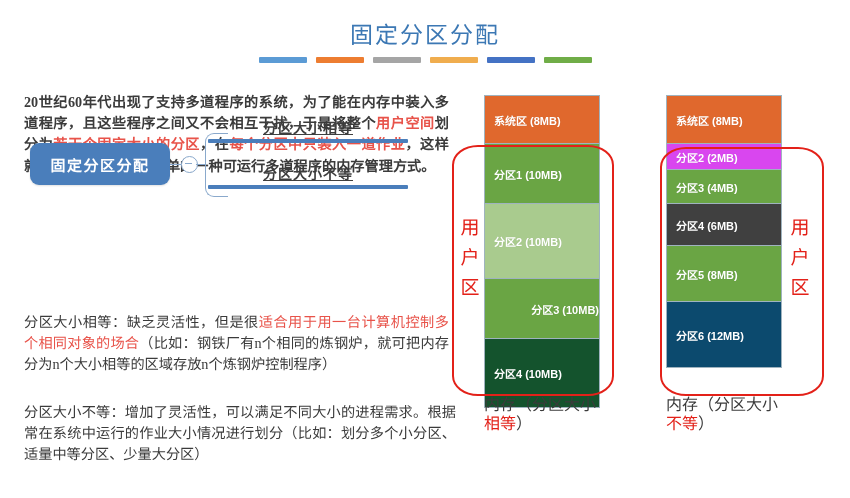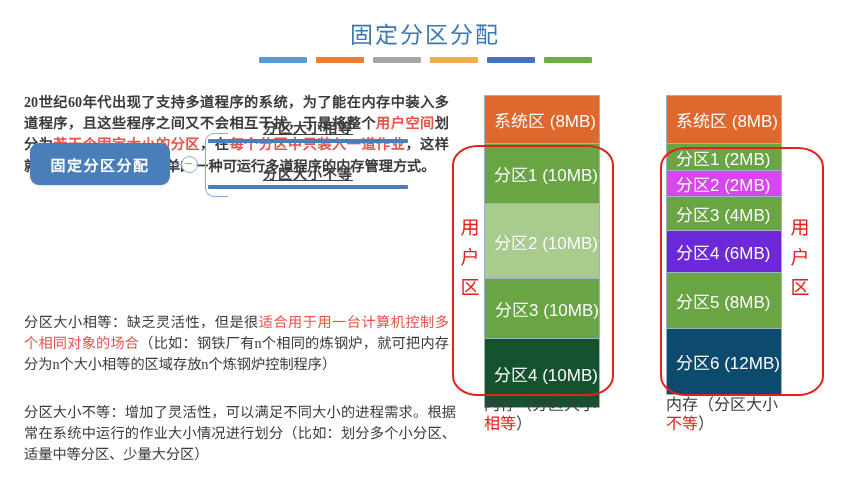--- a/index.html
+++ b/index.html
@@ -177,24 +177,25 @@
     position: relative;
     box-sizing: border-box;
     border-bottom: 1px solid #9fb3bf;
     display: flex;
     align-items: center;
     padding-left: 9px;
   }
   .mem-block:last-child { border-bottom: none; }
   .mem-block .mem-label {
     font-family: "Liberation Sans", "DejaVu Sans", sans-serif;
-    font-size: 17px;
+    font-size: 11px;
     color: #ffffff;
     white-space: nowrap;
     text-shadow: 0 0 1px rgba(0,0,0,0.12);
+    font-weight: bold;
   }
 
   .mem-caption {
     position: absolute;
     top: 300px;
     width: 118px;
     font-family: "Liberation Serif", "DejaVu Serif", serif;
     font-size: 16px;
     line-height: 19px;
     color: #3b3b3b;
@@ -281,30 +282,27 @@
       </div>
     </div>
   <div class="mem-caption" id="mem-cap-1"><span>内存（分区大</span><span>小</span><span class="hl" style="color: rgb(227, 33, 25);">相等</span><span>）</span></div>
 </div>
 
 <div class="mem-wrap" id="mem-wrap-2">
   <div class="mem-column" id="mem-col-2">
       <div class="mem-block" style="background: rgb(224, 104, 45); height: 48px;">
         <span class="mem-label">系统区 (8MB)</span>
       </div>
-      <div class="mem-block" style="background: rgb(106, 165, 68); height: 27px;">
-        <span class="mem-label">分区1 (2MB)</span>
-      </div>
       <div class="mem-block" style="background: #d946ef; height: 26px;">
         <span class="mem-label">分区2 (2MB)</span>
       </div>
       <div class="mem-block" style="background: rgb(106, 165, 68); height: 34px;">
         <span class="mem-label">分区3 (4MB)</span>
       </div>
-      <div class="mem-block" style="background: #6d28d9; height: 42px;">
+      <div class="mem-block" style="background: #404040; height: 42px;">
         <span class="mem-label">分区4 (6MB)</span>
       </div>
       <div class="mem-block" style="background: rgb(106, 165, 68); height: 56px;">
         <span class="mem-label">分区5 (8MB)</span>
       </div>
       <div class="mem-block" style="background: #0c4a6e; height: 65px;">
         <span class="mem-label">分区6 (12MB)</span>
       </div>
     </div>
   <div class="mem-caption" id="mem-cap-2"><span>内存（分区大</span><span>小</span><span class="hl" style="color: rgb(227, 33, 25);">不等</span><span>）</span></div>

